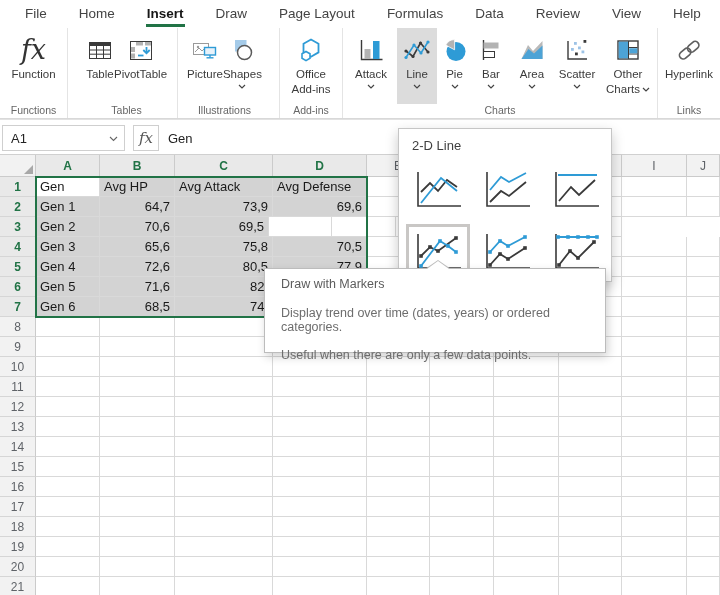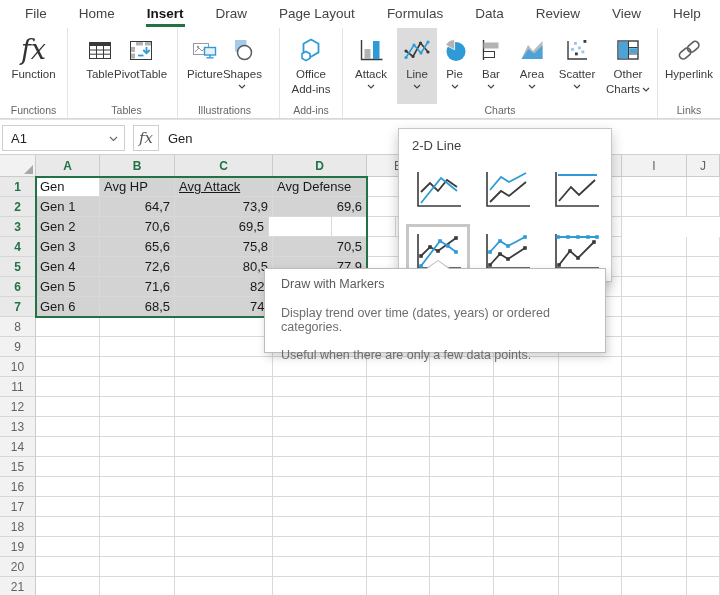--- a/index.html
+++ b/index.html
@@ -329,21 +329,21 @@
       <div class="col-hdr" style="width: 64px;">F</div>
       <div class="col-hdr" style="width: 65px;">G</div>
       <div class="col-hdr" style="width: 63px;">H</div>
       <div class="col-hdr" style="width: 65px;">I</div>
       <div class="col-hdr" style="width: 33px;">J</div>
     </div>
     <div class="grid-row">
       <div class="row-hdr sel">1</div>
       <div class="cell txt sel active" style="width: 64px;">Gen</div>
       <div class="cell txt sel" style="width: 75px;">Avg HP</div>
-      <div class="cell txt sel" style="width: 98px; text-decoration: underline;">Avg Attack</div>
+      <div class="cell txt sel" style="width: 98px;">Avg Attack</div>
       <div class="cell txt sel" style="width: 94px;">Avg Defense</div>
       <div class="cell txt" style="width: 63px;"></div>
       <div class="cell txt" style="width: 64px;"></div>
       <div class="cell txt" style="width: 65px;"></div>
       <div class="cell txt" style="width: 63px;"></div>
       <div class="cell txt" style="width: 65px;"></div>
       <div class="cell txt" style="width: 33px;"></div>
     </div>
     <div class="grid-row">
       <div class="row-hdr sel">2</div>

